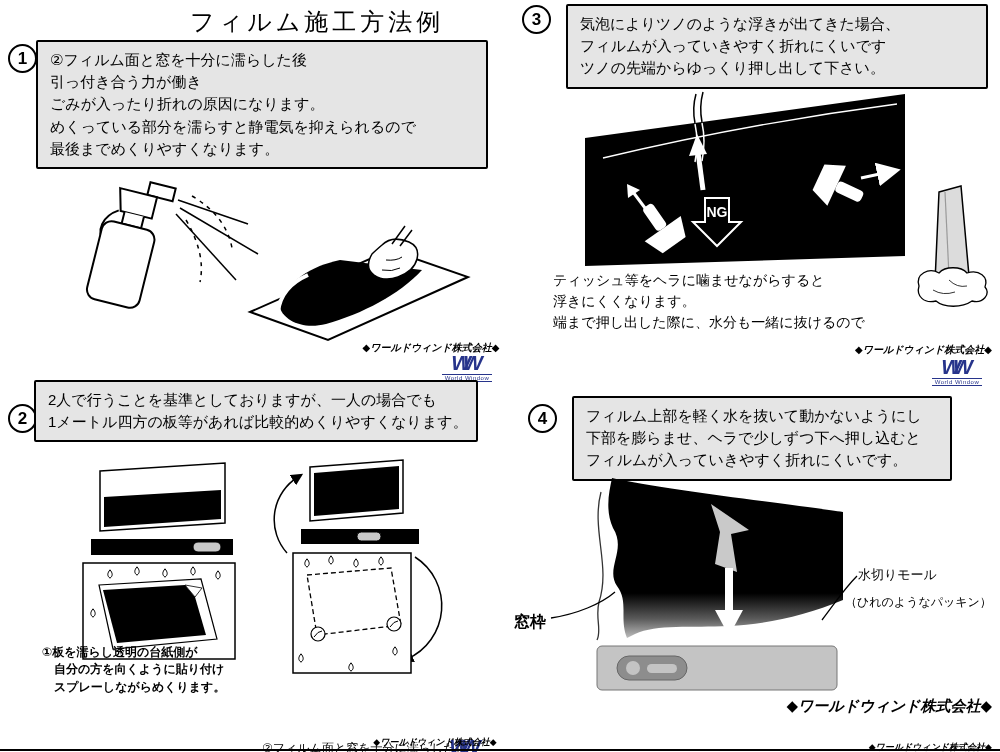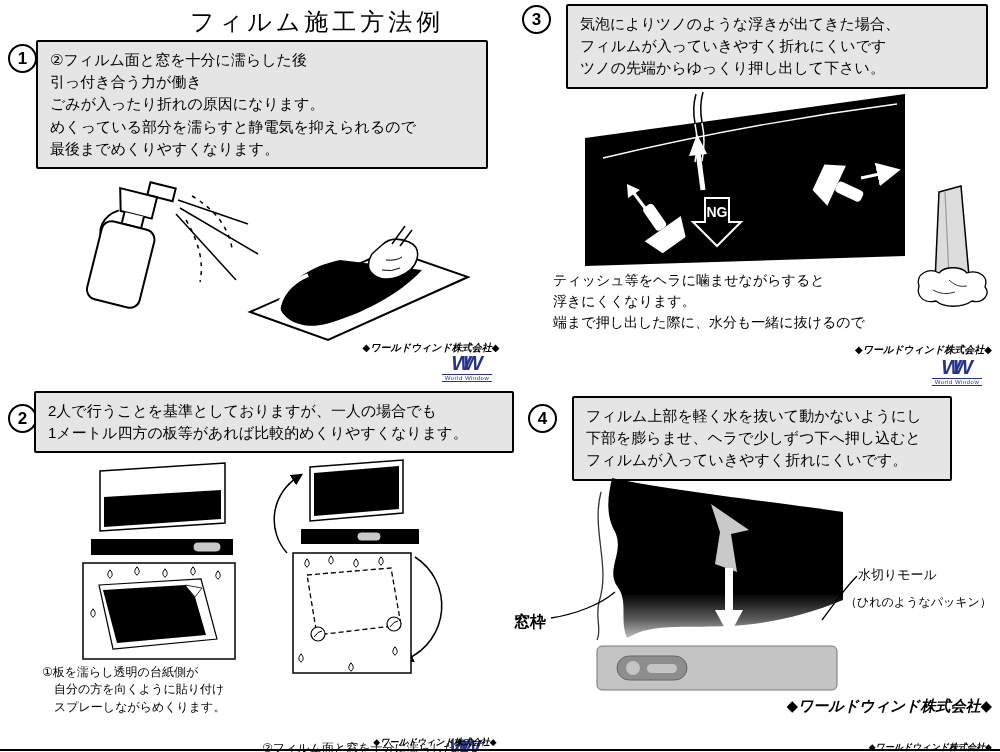--- a/index.html
+++ b/index.html
@@ -140,21 +140,21 @@
   </div>
 
   <div class="abs ww" style="left:928px; top:310px;">
     <div class="marks"><span class="w1">W</span><span class="w2">W</span></div>
     <div class="sub">World Window</div>
   </div>
   <div class="abs company t-right" style="left:850px; top:343px; width:142px;">◆ワールドウィンド株式会社◆</div>
 
   <div class="abs circ" style="left:8px; top:404px;">2</div>
 
-  <div class="abs bubble" style="left:34px; top:391px; width:480px;">
+  <div class="abs bubble" style="left:34px; top:380px; width:444px;">
     <div class="line">2人で行うことを基準としておりますが、一人の場合でも</div>
     <div class="line">1メートル四方の板等があれば比較的めくりやすくなります。</div>
   </div>
 
   <svg class="abs" style="left:55px; top:453px;" width="430" height="228" viewBox="0 0 430 228">
     <defs>
       <marker id="ah2" markerWidth="8" markerHeight="8" refX="4" refY="4" orient="auto">
         <path d="M0,0 L8,4 L0,8 Z" fill="#000"></path>
       </marker>
       <path id="drop2" d="M0,-4.2 C2.6,-1 3.2,1.8 0,4.2 C-3.2,1.8 -2.6,-1 0,-4.2 Z" fill="none" stroke="#000" stroke-width="1"></path>
@@ -195,21 +195,21 @@
         <circle cx="263" cy="181" r="7" fill="#fff" stroke="#000" stroke-width="1.2"></circle>
         <path d="M259,184 q4,-6 8,-6" stroke="#000" fill="none" stroke-width="1"></path>
       </g>
       <g>
         <circle cx="339" cy="171" r="7" fill="#fff" stroke="#000" stroke-width="1.2"></circle>
         <path d="M335,174 q4,-6 8,-6" stroke="#000" fill="none" stroke-width="1"></path>
       </g>
     </g>
   </svg>
 
-  <div class="abs cap" style="left:42px; top:664px;">
+  <div class="abs cap" style="left:42px; top:644px;font-weight:bold;">
     <div class="line">①板を濡らし透明の台紙側が</div>
     <div class="line">自分の方を向くように貼り付け</div>
     <div class="line">スプレーしながらめくります。</div>
   </div>
   <div class="abs cap" style="left:262px; top:696px;margin-top:44px;">
     <div class="line">②フィルム面と窓を十分に濡らした後</div>
     <div class="line">〇の部分をつまみ、窓へ貼り付けます。</div>
   </div>
 
   <div class="abs ww" style="left:436px; top:690px;">

